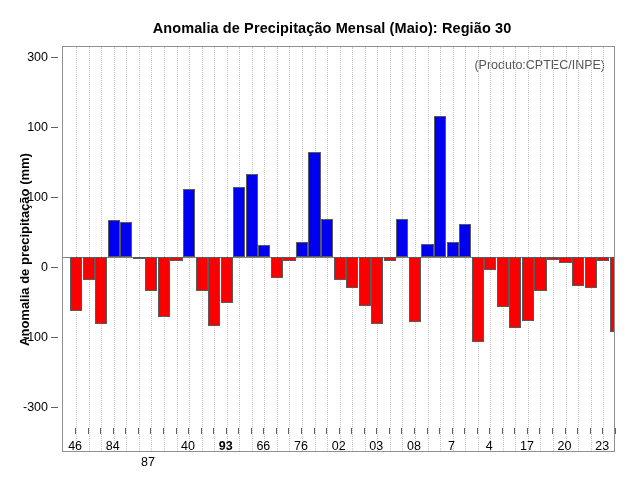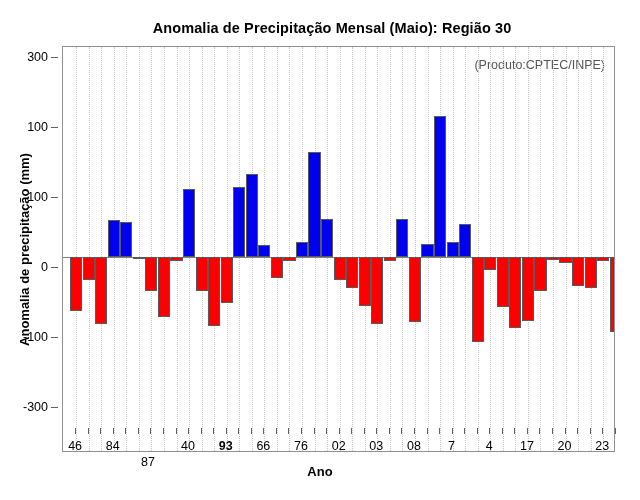--- a/index.html
+++ b/index.html
@@ -204,21 +204,20 @@
       <div class="bar neg" title="18: -48 mm" style="left: 471.35px; width: 12.2px; top: 210px; height: 33.6px;"></div>
       <div class="bar neg" title="19: -4 mm" style="left: 483.9px; width: 12.2px; top: 210px; height: 2.8px;"></div>
       <div class="bar neg" title="20: -8 mm" style="left: 496.45px; width: 12.2px; top: 210px; height: 5.6px;"></div>
       <div class="bar neg" title="21: -41 mm" style="left: 509px; width: 12.2px; top: 210px; height: 28.7px;"></div>
       <div class="bar neg" title="22: -44 mm" style="left: 521.55px; width: 12.2px; top: 210px; height: 30.8px;"></div>
       <div class="bar neg" title="23: -5 mm" style="left: 534.1px; width: 12.2px; top: 210px; height: 3.5px;"></div>
       <div class="bar neg" title="24: -107 mm" style="left: 546.65px; width: 12.2px; top: 210px; height: 74.9px;"></div>
     </div>
 
   <div id="x-axis">
-    <div id="x-axis-title">Ano</div>
   <div class="xtick-mark" style="left: 75.1px;"></div>
       <div class="xtick-label" style="left: 75.1px;">46</div>
       <div class="xtick-mark" style="left: 87.65px;"></div>
       <div class="xtick-mark" style="left: 100.2px;"></div>
       <div class="xtick-mark" style="left: 112.75px;"></div>
       <div class="xtick-label" style="left: 112.75px;">84</div>
       <div class="xtick-mark" style="left: 125.3px;"></div>
       <div class="xtick-mark" style="left: 137.85px;"></div>
       <div class="xtick-mark" style="left: 150.4px;"></div>
       <div class="xtick-label" style="left: 148px; margin-top: 16px;">87</div>

